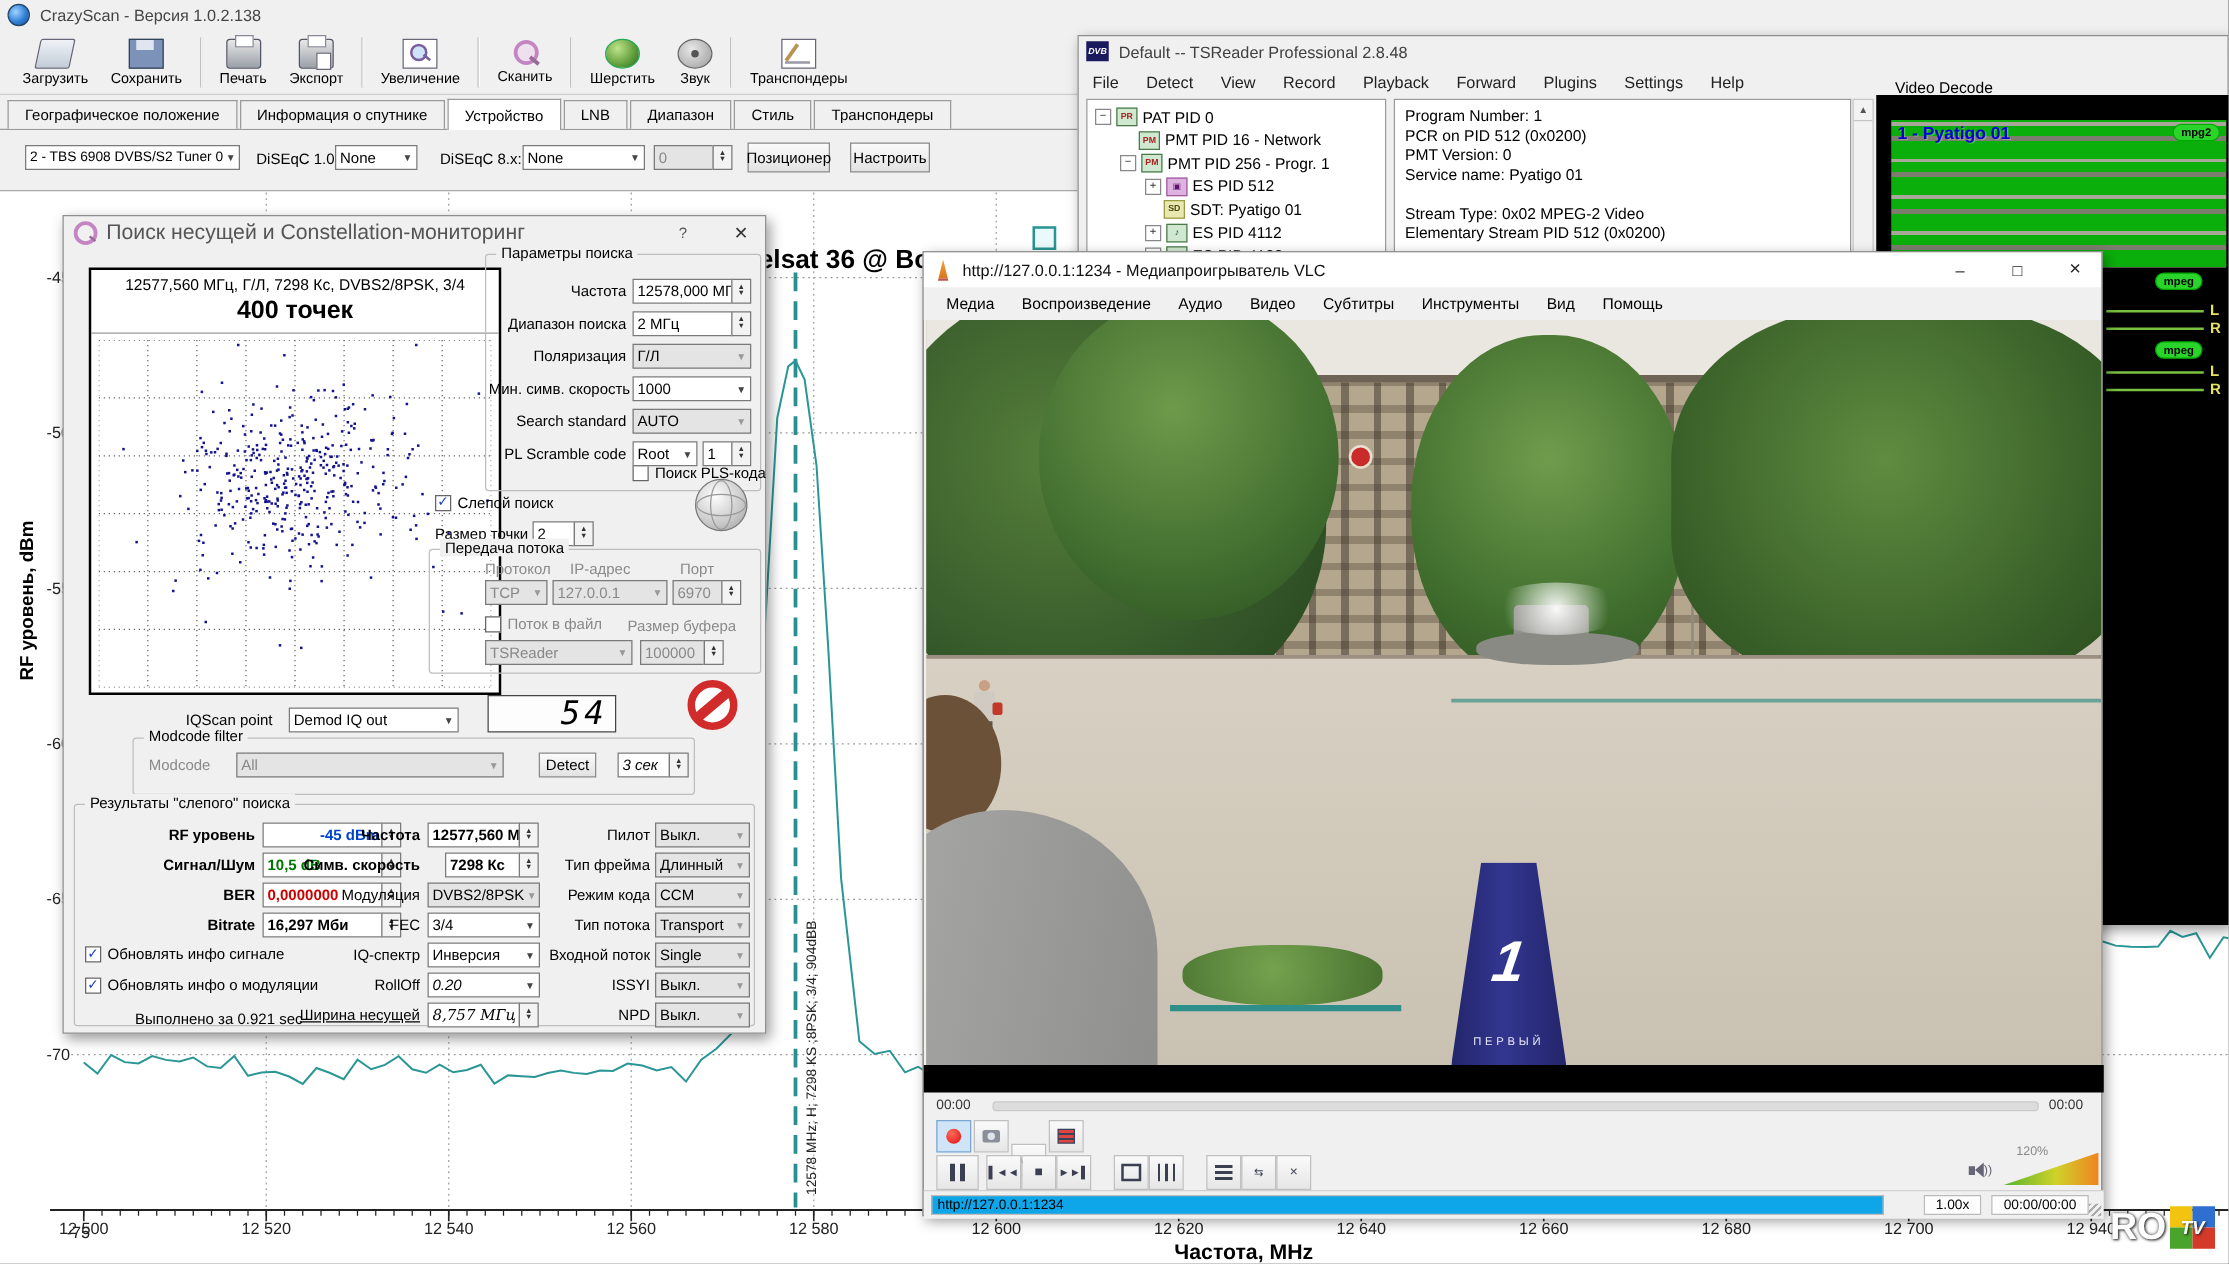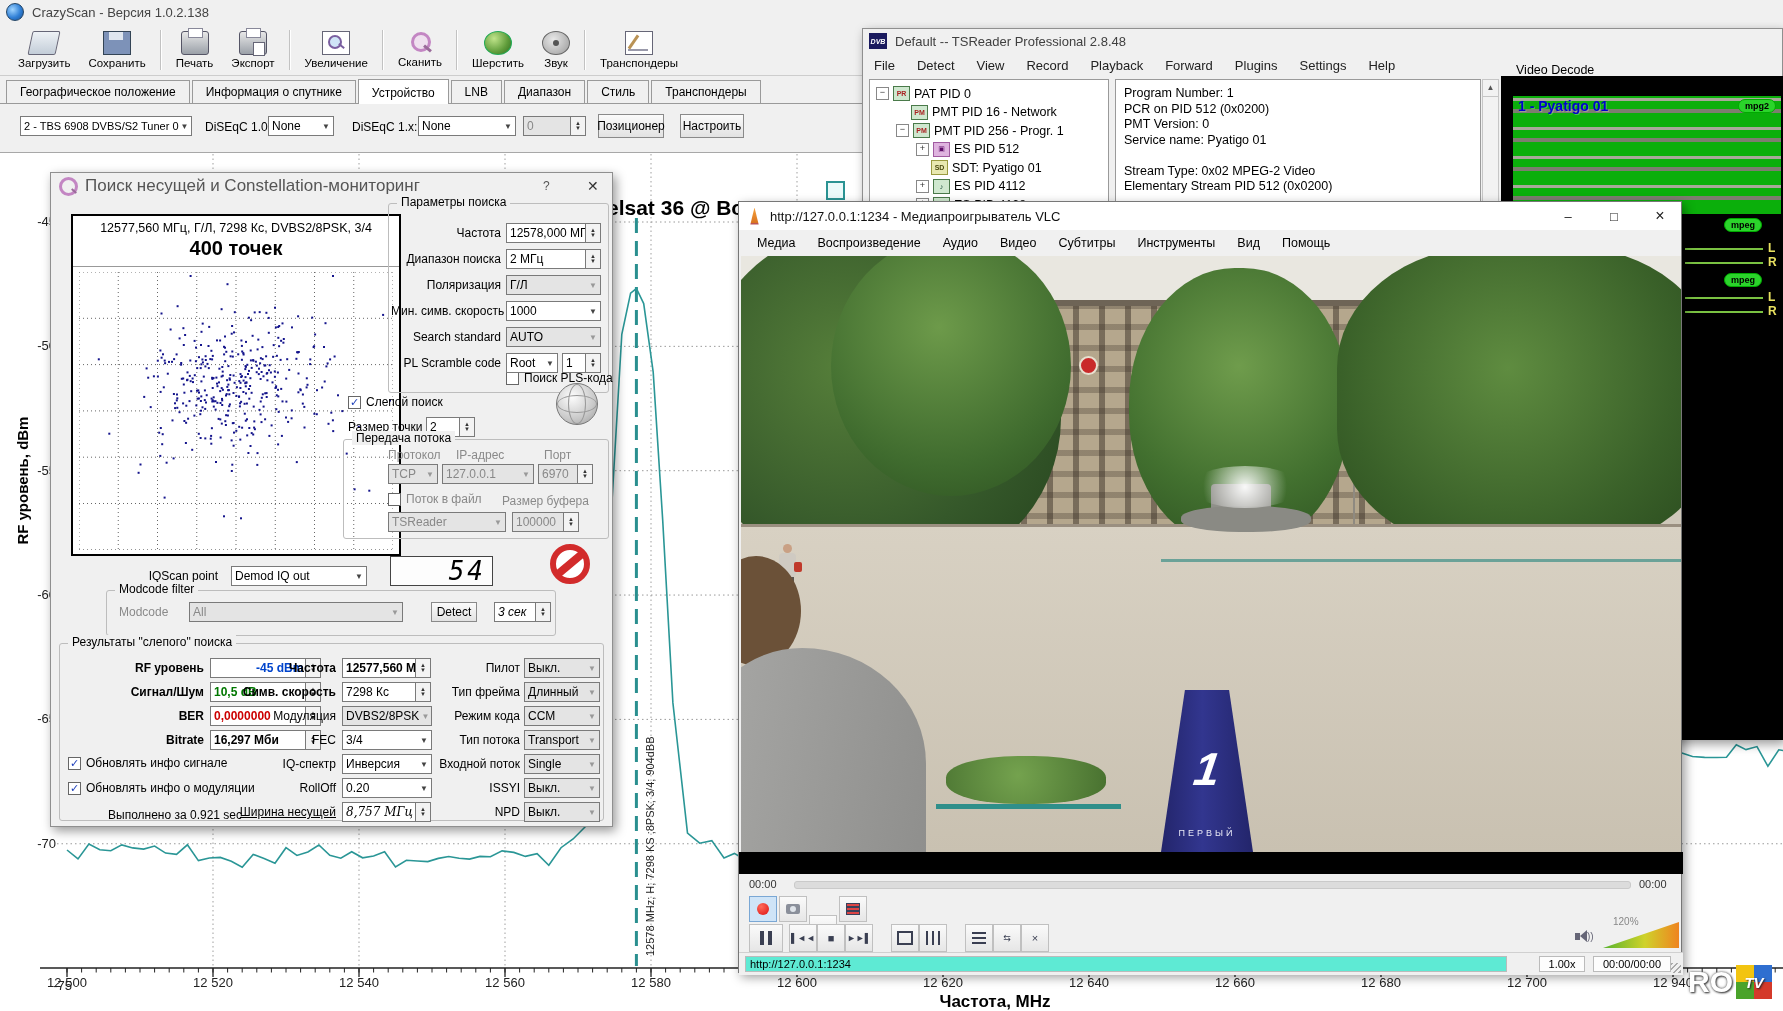--- a/index.html
+++ b/index.html
@@ -135,21 +135,21 @@
   .filmico{width:14px;height:12px;background:#39405a;position:relative;}
   .filmico:after{content:"";position:absolute;left:1px;top:1px;width:12px;height:10px;
       background:repeating-linear-gradient(0deg,#d44 0 2px,transparent 2px 4px);}
   .pauseic{width:12px;height:14px;border-left:4px solid #3a3f52;border-right:4px solid #3a3f52;box-sizing:border-box;}
   .fsico{width:12px;height:10px;border:2px solid #3a3f52;}
   .eqico{width:14px;height:14px;background:repeating-linear-gradient(90deg,#3a3f52 0 2px,transparent 2px 6px);}
   .plico{width:14px;height:12px;background:repeating-linear-gradient(0deg,#3a3f52 0 2px,transparent 2px 5px);}
   #vlc-vol-label{position:absolute;font-size:10px;color:#888;}
   #vlc-vol-tri{position:absolute;clip-path:polygon(0 100%,100% 0,100% 100%);background:linear-gradient(90deg,#57b32e,#cfd22a 55%,#ef8420);}
   #vlc-status{position:absolute;left:0;top:750px;width:944px;height:22px;background:#f0f0f0;border-top:1px solid #d0d0d0;}
-  #vlc-url{position:absolute;left:6px;top:3px;width:762px;height:16px;background:#5eead4;border:1px solid #bbb;font-size:11px;padding:0 4px;box-sizing:border-box;line-height:14px;}
+  #vlc-url{position:absolute;left:6px;top:3px;width:762px;height:16px;background:#0ea5e9;border:1px solid #bbb;font-size:11px;padding:0 4px;box-sizing:border-box;line-height:14px;}
   .sbox{position:absolute;top:3px;height:16px;border:1px solid #bbb;background:#fdfdfd;font-size:11px;display:flex;align-items:center;justify-content:center;box-sizing:border-box;}
   .grip{position:absolute;right:2px;bottom:2px;width:10px;height:10px;
       background:repeating-linear-gradient(135deg,#aaa 0 1.5px,transparent 1.5px 4px);}
   .spk{display:flex;align-items:center;color:#667;font-size:10px;}
   .spk .sq{width:5px;height:7px;background:#667;}
   .spk .tri{width:0;height:0;border-top:6px solid transparent;border-bottom:6px solid transparent;border-right:7px solid #667;}
   
   .sc{position:absolute;}
   #watermark{position:absolute;left:1688px;top:960px;width:92px;height:44px;z-index:60;display:flex;align-items:center;gap:3px;}
   #wm-letters{color:#fff;font-weight:bold;font-size:30px;text-shadow:0 0 3px #555,1px 1px 2px #333;}
@@ -221,21 +221,21 @@
   <div class="abs" id="cs-devrow">
     <div class="fld" style="left:20px;top:12px;width:172px;">
       <span style="font-size:11px;">2 - TBS 6908 DVBS/S2 Tuner 0</span>
         <span class="arr">▼</span>
       </div>
     <div class="lab" style="left:205px;top:16px;">DiSEqC 1.0:</div>
     <div class="fld" style="left:268px;top:12px;width:66px;">
       <span>None</span>
         <span class="arr">▼</span>
       </div>
-    <div class="lab" style="left:352px;top:16px;">DiSEqC 1.x:</div>
+    <div class="lab" style="left:352px;top:16px;">DiSEqC 8.x:</div>
     <div class="fld" style="left:418px;top:12px;width:98px;">
       <span>None</span>
         <span class="arr">▼</span>
       </div>
     <div class="fld gray" style="left:523px;top:12px;width:48px;color:#888;">
       <span>0</span>
       </div>
     <div class="spinbox" style="left:570px;top:12px;">
         <span>▲</span>
         <span>▼</span>
@@ -972,42 +972,42 @@
             <span class="box">✓</span>
             <span>Обновлять инфо о модуляции</span>
           </div>
           <div class="lab ra" style="left: 150px; top: 17px; width: 126px; font-weight: bold;">Частота</div>
           <div class="fld" style="left: 282px; top: 14px; width: 74px; font-weight: bold;">12577,560 МГц</div>
           <div class="spinbox" style="left: 355px; top: 14px;">
             <span>▲</span>
             <span>▼</span>
           </div>
           <div class="lab ra" style="left: 150px; top: 41px; width: 126px; font-weight: bold;">Симв. скорость</div>
-          <div class="fld" style="left: 282px; top: 38px; width: 74px; font-weight: normal;">7298 Кс</div>
+          <div class="fld" style="left: 296px; top: 38px; width: 74px; font-weight: bold;">7298 Кс</div>
           <div class="spinbox" style="left: 355px; top: 38px;">
             <span>▲</span>
             <span>▼</span>
           </div>
           <div class="lab ra" style="left: 150px; top: 65px; width: 126px;">Модуляция</div>
           <div class="fld gray" style="left: 282px; top: 62px; width: 90px;">
             <span>DVBS2/8PSK</span>
             <span class="arr" style="color:#999;">▼</span>
           </div>
           <div class="lab ra" style="left: 150px; top: 89px; width: 126px;">FEC</div>
           <div class="fld" style="left: 282px; top: 86px; width: 90px;">
             <span>3/4</span>
             <span class="arr">▼</span>
           </div>
           <div class="lab ra" style="left: 150px; top: 113px; width: 126px;">IQ-спектр</div>
           <div class="fld" style="left: 282px; top: 110px; width: 90px;">
             <span>Инверсия</span>
             <span class="arr">▼</span>
           </div>
           <div class="lab ra" style="left: 150px; top: 137px; width: 126px;">RollOff</div>
-          <div class="fld" style="left: 282px; top: 134px; width: 90px;">
+          <div class="fld" style="left: 282px; top: 134px; width: 90px; font-style: italic;">
             <span>0.20</span>
             <span class="arr">▼</span>
           </div>
           <div class="lab ra" style="left: 150px; top: 161px; width: 126px; text-decoration: underline;">Ширина несущей</div>
           <div class="fld" style="left: 282px; top: 158px; width: 74px; font-style: italic; font-family: &quot;DejaVu Serif&quot;, serif;">8,757 МГц</div>
           <div class="spinbox" style="left: 355px; top: 158px;">
             <span>▲</span>
             <span>▼</span>
           </div>
           <div class="lab ra" style="left: 368px; top: 17px; width: 92px;">Пилот</div>

